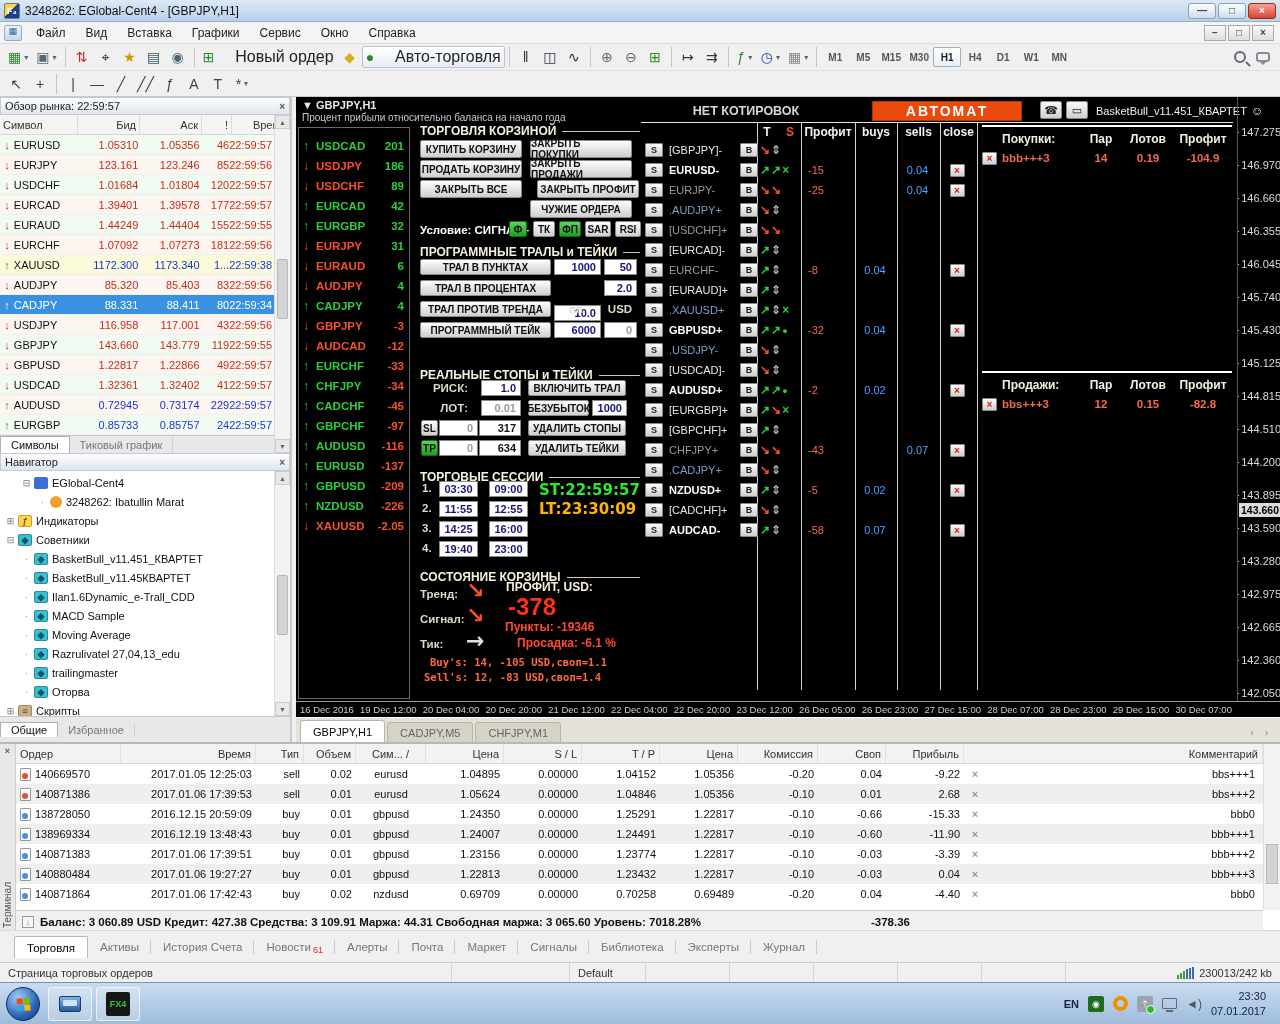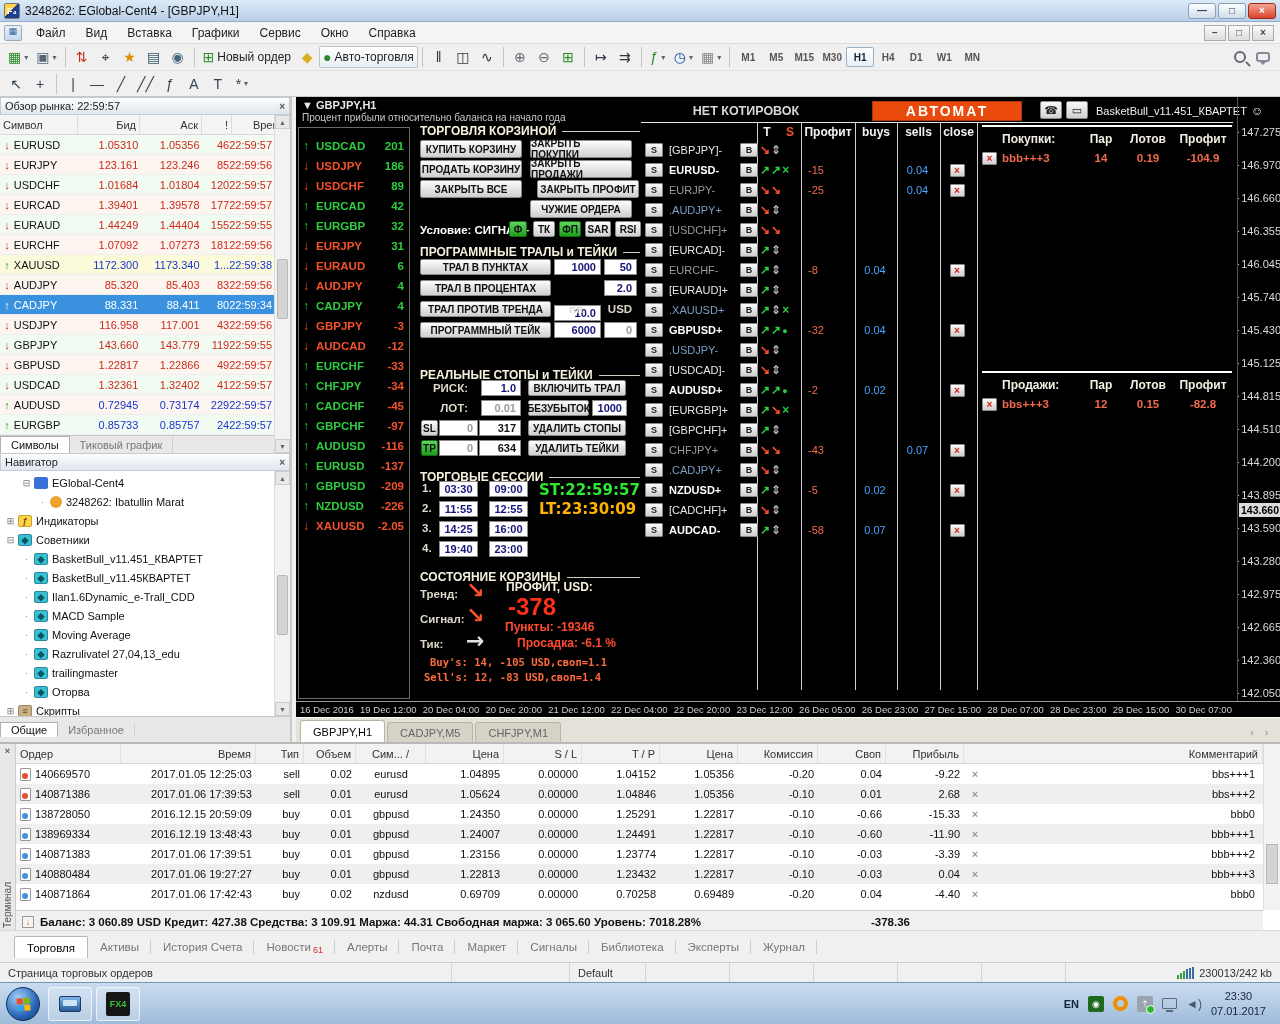--- a/index.html
+++ b/index.html
@@ -30,21 +30,21 @@
   .mdibtn { width:22px; height:16px; border:1px solid #aaa; background:linear-gradient(#fafafa,#ddd);
     font:bold 10px "Liberation Sans",sans-serif; display:flex;align-items:center;justify-content:center; color:#444; }
 
   .tbrow { position:absolute; left:0; width:1280px; background:#f0f0f0; display:flex; align-items:center; padding-left:4px; }
   #tb1 { top:44px; height:27px; border-bottom:1px solid #e0e0e0; }
   #tb2 { top:71px; height:26px; border-bottom:1px solid #c8c8c8; }
   .tbtn { min-width:24px; height:22px; padding:0 3px; display:flex; align-items:center; justify-content:center;
     border:1px solid transparent; border-radius:2px; color:#345; font-size:13px; gap:3px; }
   .tbtn .g { font-size:14px; line-height:1; }
   .tbtn .dd { font-size:8px; color:#567; }
-  .tbtn .lbl { font-size:12px; color:#222; }
+  .tbtn .lbl { font-size:16px; color:#222;margin-left:18px; }
   .tsep { width:1px; height:20px; background:#c6c6c6; margin:0 4px; }
   .tfbtn { width:28px; height:20px; border:1px solid transparent; font:bold 10px "Liberation Sans",sans-serif;
     color:#555; display:flex; align-items:center; justify-content:center; border-radius:2px;}
   .tfbtn.active { border:1px solid #9ab0c4; background:linear-gradient(#ffffff,#e8eef5); color:#123; }
   .tb-right { margin-left:auto; display:flex; align-items:center; gap:10px; padding-right:10px; }
   .mag { width:12px; height:12px; border:2px solid #667; border-radius:50%; position:relative; }
   .mag::after { content:""; position:absolute; width:6px; height:2px; background:#667; transform:rotate(45deg); left:9px; top:10px; }
   .chat { width:14px; height:10px; border:2px solid #889; border-radius:3px; position:relative; }
   .chat::after{ content:""; position:absolute; left:2px; top:8px; border:3px solid transparent; border-top-color:#889; }
 
@@ -237,21 +237,21 @@
     font:bold 9px "Liberation Sans",sans-serif; display:flex; align-items:center; justify-content:center; }
   #tray { margin-left:auto; display:flex; align-items:center; gap:9px; padding-right:10px; }
   .tico { width:16px; height:16px; border-radius:2px; display:flex; align-items:center; justify-content:center; font-size:9px; }
   .tico.nv { background:#1e6a1e; color:#fff; }
   .tico.ring { border:4px solid #f09000; border-radius:50%; width:15px; height:15px; background:transparent; }
   .tico.usb { background:#9aa4ae; color:#fff; position:relative; }
   .tico.usb::after { content:""; position:absolute; right:-2px; bottom:-2px; width:7px; height:7px; background:#2eb82e; border-radius:50%; border:1px solid #fff;}
   .tico.net { background:transparent; border:1px solid #5a6a78; border-radius:1px; width:15px; height:11px; position:relative;}
   .tico.net::after{ content:""; position:absolute; left:3px; bottom:-4px; width:7px; height:2px; background:#5a6a78; }
   .tico.vol { color:#4a5a68; font-size:12px; background:transparent; }
-  #clock { text-align:center; font-size:11px; color:#12263c; line-height:1.3; padding-right:4px; }
+  #clock { text-align:right; font-size:11px; color:#12263c; line-height:1.3; padding-right:4px; }
 </style>
 </head>
 <body>
 
 <div id="root">
 
   <div class="titlebar">
     <div class="app-ico">F₄</div>
     <div class="t-title">3248262: EGlobal-Cent4 - [GBPJPY,H1]</div>
     <div class="winbtns">

